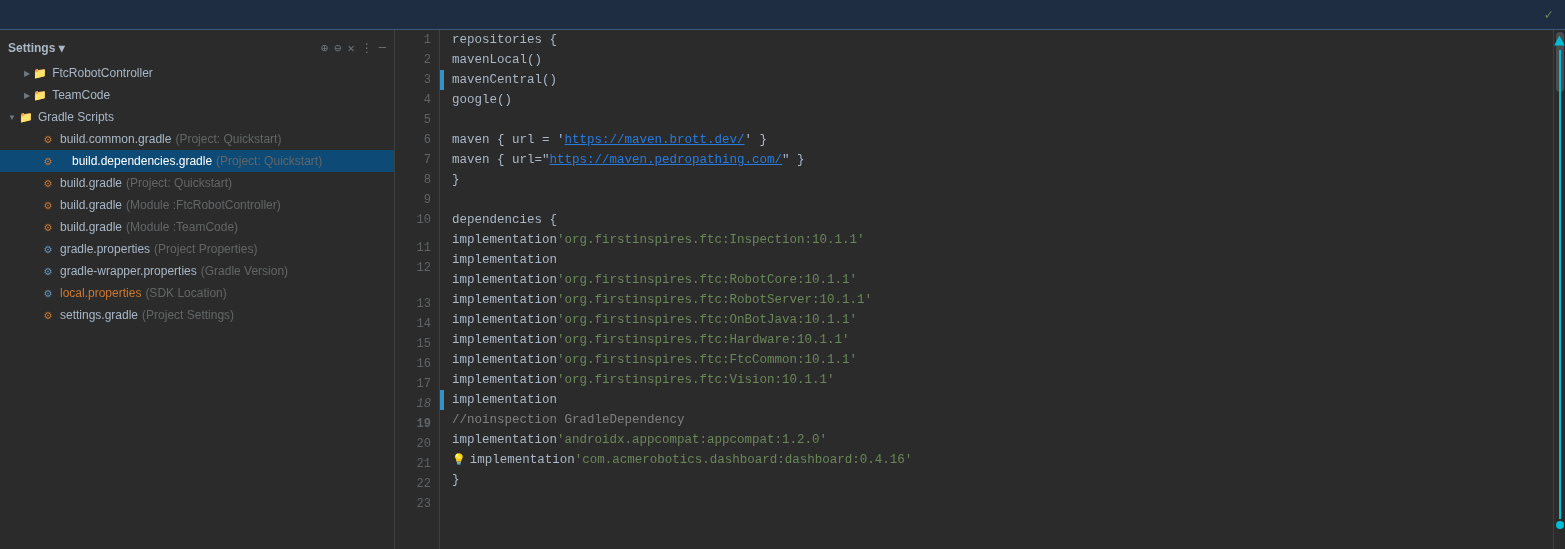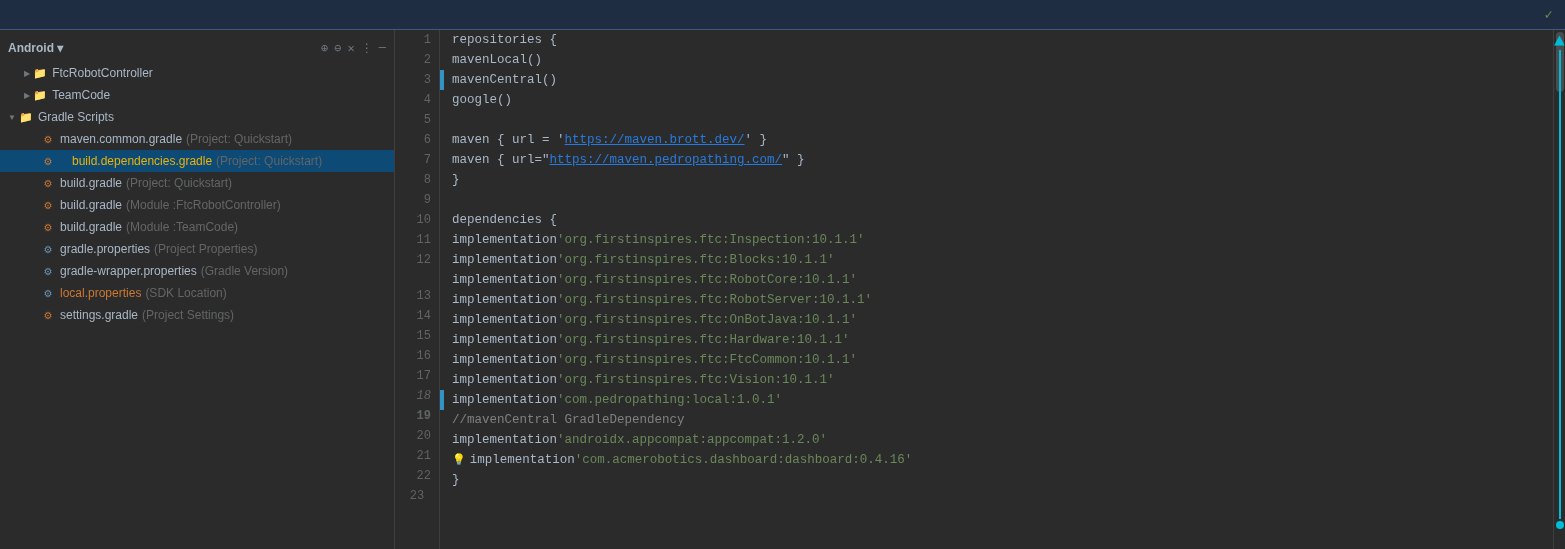--- a/index.html
+++ b/index.html
@@ -118,21 +118,21 @@
       font-size: 11px;
     }
     .folder-icon { color: #dcb67a; }
     .gradle-icon { color: #cc7832; font-size: 10px; }
     .properties-icon { color: #6897bb; font-size: 10px; }
 
     .indent-1 { padding-left: 24px; }
     .indent-2 { padding-left: 40px; }
 
     .item-name { color: #a9b7c6; }
-    .item-name.blue { color: #eab308; padding-left: 12px; }
+    .item-name.blue { color: #ffffff; padding-left: 12px; }
     .item-name.orange { color: #cc7832; }
     .item-dim { color: #636566; margin-left: 4px; }
 
     
     .expand-arrow {
       margin-right: 2px;
       color: #6e7880;
       font-size: 8px;
     }
 
@@ -211,21 +211,21 @@
   <button class="notification-sync-btn"></button>
   <button class="notification-ignore-btn"></button>
   <span class="notification-check">✓</span>
 </div>
 
 <div class="main-area">
 
   <div class="sidebar">
 
     <div class="sidebar-header">
-      <span class="android-label">Android ▾</span>
+      <span class="android-label">Settings ▾</span>
       <div class="header-icons">
         <span class="header-icon">⊕</span>
         <span class="header-icon">⊖</span>
         <span class="header-icon">✕</span>
         <span class="header-icon">⋮</span>
         <span class="header-icon">—</span>
       </div>
     </div>
 
     <div class="tree-item indent-1">
@@ -241,21 +241,21 @@
     </div>
 
     <div class="tree-item">
       <span class="expand-arrow">▼</span>
       <span class="tree-icon folder-icon">📁</span>
       <span class="item-name">Gradle Scripts</span>
     </div>
 
     <div class="tree-item indent-2" style="position:relative;">
       <span class="tree-icon gradle-icon">⚙</span>
-      <span class="item-name">maven.common.gradle</span>
+      <span class="item-name">build.common.gradle</span>
       <span class="item-dim">(Project: Quickstart)</span>
     </div>
 
     <div class="tree-item indent-2 selected" style="position:relative;">
       <span class="tree-icon gradle-icon">⚙</span>
       <span class="item-name blue">build.dependencies.gradle</span>
       <span class="item-dim">(Project: Quickstart)</span>
     </div>
 
     <div class="tree-item indent-2">
@@ -307,33 +307,33 @@
         <div style="height: 20px; line-height: 20px;">1</div>
         <div style="height: 20px; line-height: 20px;">2</div>
         <div style="height: 20px; line-height: 20px;">3</div>
         <div style="height: 20px; line-height: 20px;">4</div>
         <div style="height: 20px; line-height: 20px;">5</div>
         <div style="height: 20px; line-height: 20px;">6</div>
         <div style="height: 20px; line-height: 20px;">7</div>
         <div style="height: 20px; line-height: 20px;">8</div>
         <div style="height: 20px; line-height: 20px;">9</div>
         <div style="height: 20px; line-height: 20px;">10</div>
-        <div style="height: 20px; line-height: 20px;">11</div>
+        <div style="height: 20px; line-height: 20px; margin-top: 8px;">11</div>
         <div style="height: 20px; line-height: 20px;">12</div>
         <div style="height: 20px; line-height: 20px; margin-top: 16px;">13</div>
         <div style="height: 20px; line-height: 20px;">14</div>
         <div style="height: 20px; line-height: 20px;">15</div>
         <div style="height: 20px; line-height: 20px; text-align: right;">16</div>
         <div style="height: 20px; line-height: 20px;">17</div>
         <div style="height: 20px; line-height: 20px; font-style: italic;">18</div>
         <div style="height: 20px; line-height: 20px; font-weight: bold;">19</div>
         <div style="height: 20px; line-height: 20px;">20</div>
         <div style="height: 20px; line-height: 20px;">21</div>
         <div style="height: 20px; line-height: 20px;">22</div>
-        <div style="height: 20px; line-height: 20px; text-align: center;">23</div>
+        <div style="height: 20px; line-height: 20px;">23</div>
       </div>
 
     <div class="line-indicator" id="line-indicator">
         <div style="height: 20px; width: 4px;"></div>
         <div style="height: 20px; width: 4px;"></div>
         <div style="height: 20px; width: 4px; background: rgb(53, 146, 196);"></div>
         <div style="height: 20px; width: 4px;"></div>
         <div style="height: 20px; width: 4px;"></div>
         <div style="height: 20px; width: 4px;"></div>
         <div style="height: 20px; width: 4px;"></div>
@@ -385,21 +385,20 @@
         <div class="code-line"></div>
         <div class="code-line">
           <span class="plain">dependencies {</span>
         </div>
         <div class="code-line">
           <span class="plain">    implementation </span>
           <span class="str">'org.firstinspires.ftc:Inspection:10.1.1'</span>
         </div>
         <div class="code-line">
           <span class="plain">    implementation </span>
-          <span class="str">'org.firstinspires.ftc:Blocks:10.1.1'</span>
         </div>
         <div class="code-line">
           <span class="plain">    implementation </span>
           <span class="str">'org.firstinspires.ftc:RobotCore:10.1.1'</span>
         </div>
         <div class="code-line">
           <span class="plain">    implementation </span>
           <span class="str">'org.firstinspires.ftc:RobotServer:10.1.1'</span>
         </div>
         <div class="code-line">
@@ -413,24 +412,23 @@
         <div class="code-line">
           <span class="plain">    implementation </span>
           <span class="str">'org.firstinspires.ftc:FtcCommon:10.1.1'</span>
         </div>
         <div class="code-line">
           <span class="plain">    implementation </span>
           <span class="str">'org.firstinspires.ftc:Vision:10.1.1'</span>
         </div>
         <div class="code-line">
           <span class="plain">    implementation </span>
-          <span class="str">'com.pedropathing:local:1.0.1'</span>
-        </div>
-        <div class="code-line">
-          <span class="comment">    //mavenCentral GradleDependency</span>
+        </div>
+        <div class="code-line">
+          <span class="comment">    //noinspection GradleDependency</span>
         </div>
         <div class="code-line">
           <span class="plain">    implementation </span>
           <span class="str">'androidx.appcompat:appcompat:1.2.0'</span>
         </div>
         <div class="code-line">
           <span class="bulb" style="font-size: 11px;">💡</span>
           <span class="plain">    implementation </span>
           <span class="str">'com.acmerobotics.dashboard:dashboard:0.4.16'</span>
         </div>

